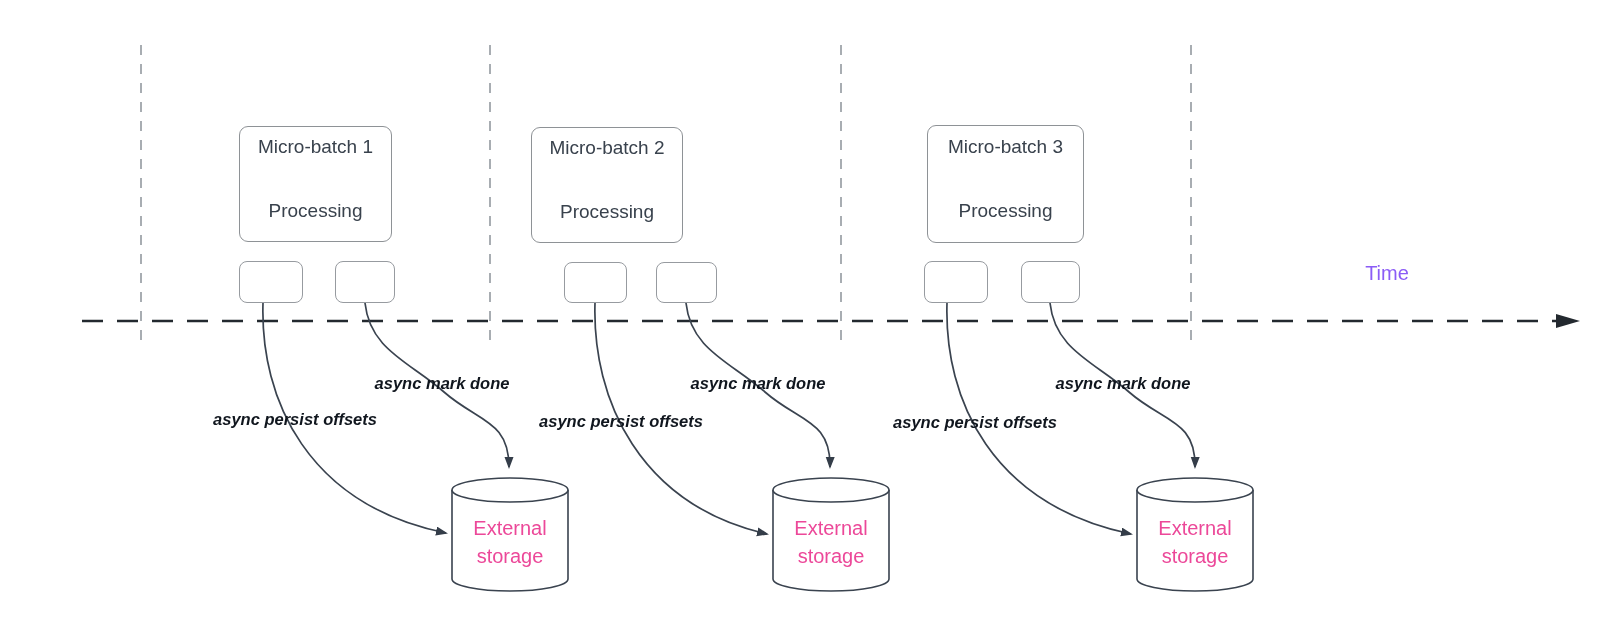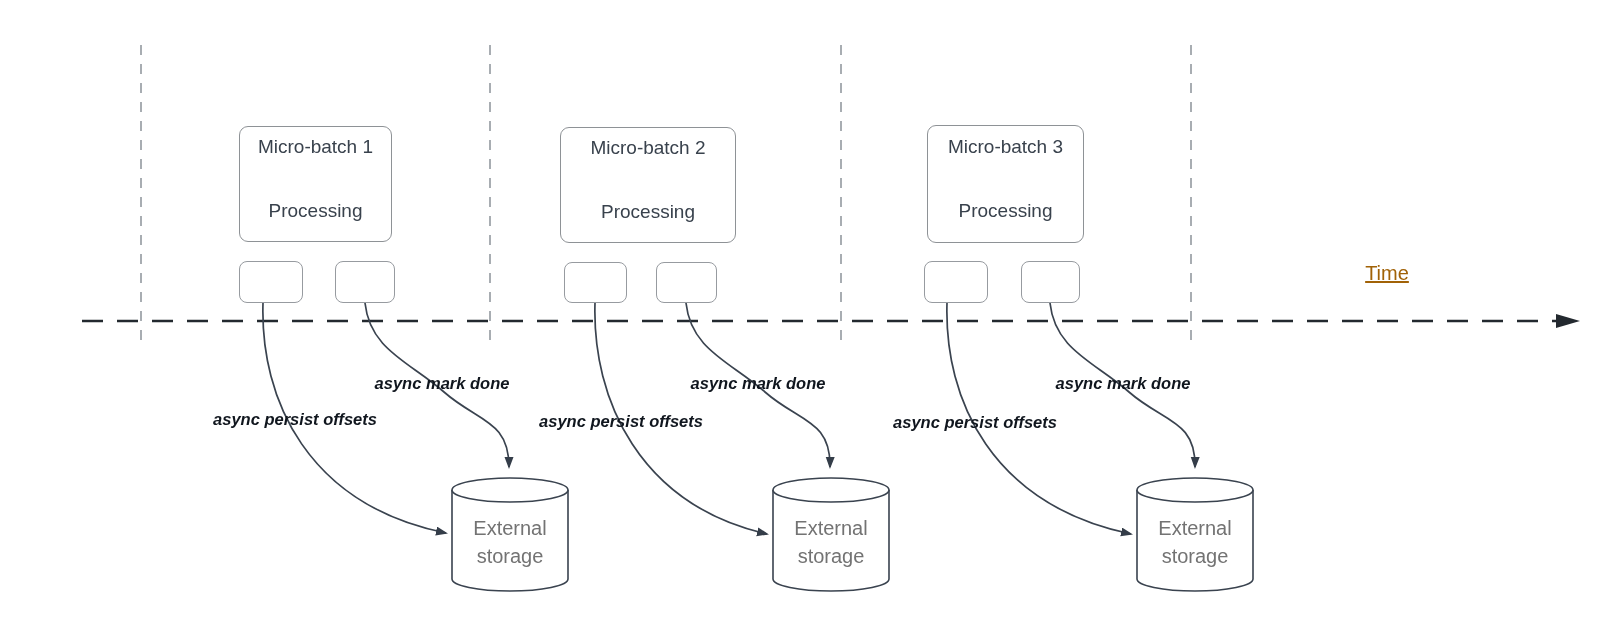--- a/index.html
+++ b/index.html
@@ -34,29 +34,28 @@
   .flow-label{
     position:absolute;
     transform:translateX(-50%);
     white-space:nowrap;
     font-size:16.5px;font-weight:700;color:#10161e;font-style:italic;
   }
   .storage-label{
     position:absolute;
     width:116px;
     text-align:center;
-    color:#737373;font-size:20px;line-height:28px;
+    color:#ec4899;font-size:20px;line-height:28px;
     pointer-events:none;
   }
   .time-label{
     position:absolute;
     transform:translateX(-50%);
-    font-size:20px;color:#a16207;
+    font-size:20px;color:#8b5cf6;
     white-space:nowrap;
-    text-decoration:underline;
   }
 </style>
 </head>
 <body>
 
 <div class="canvas">
 
   <svg class="artwork" viewBox="0 0 1600 642" xmlns="http://www.w3.org/2000/svg">
     <defs>
       <marker id="arrow" markerUnits="userSpaceOnUse" markerWidth="13" markerHeight="10" refX="10" refY="4.5" orient="auto">
@@ -107,21 +106,21 @@
   </div>
   <div class="small-box" style="left:239px;top:261px;width:64px;height:42px;"></div>
   <div class="small-box" style="left:335px;top:261px;width:60px;height:42px;"></div>
   <div class="flow-label" style="left:295px;top:410px;">async persist offsets</div>
   <div class="flow-label" style="left:442px;top:374px;">async mark done</div>
   <div class="storage-label" style="left:452px;top:514px;">
     <div>External</div>
     <div>storage</div>
   </div>
 
-  <div class="main-box" style="left:560px;top:127px;width:176px;height:116px;">
+  <div class="main-box" style="left:531px;top:127px;width:152px;height:116px;">
     <span>Micro-batch 2</span>
     <span>Processing</span>
   </div>
   <div class="small-box" style="left:564px;top:262px;width:63px;height:41px;"></div>
   <div class="small-box" style="left:656px;top:262px;width:61px;height:41px;"></div>
   <div class="flow-label" style="left:621px;top:412px;">async persist offsets</div>
   <div class="flow-label" style="left:758px;top:374px;">async mark done</div>
   <div class="storage-label" style="left:773px;top:514px;">
     <div>External</div>
     <div>storage</div>

